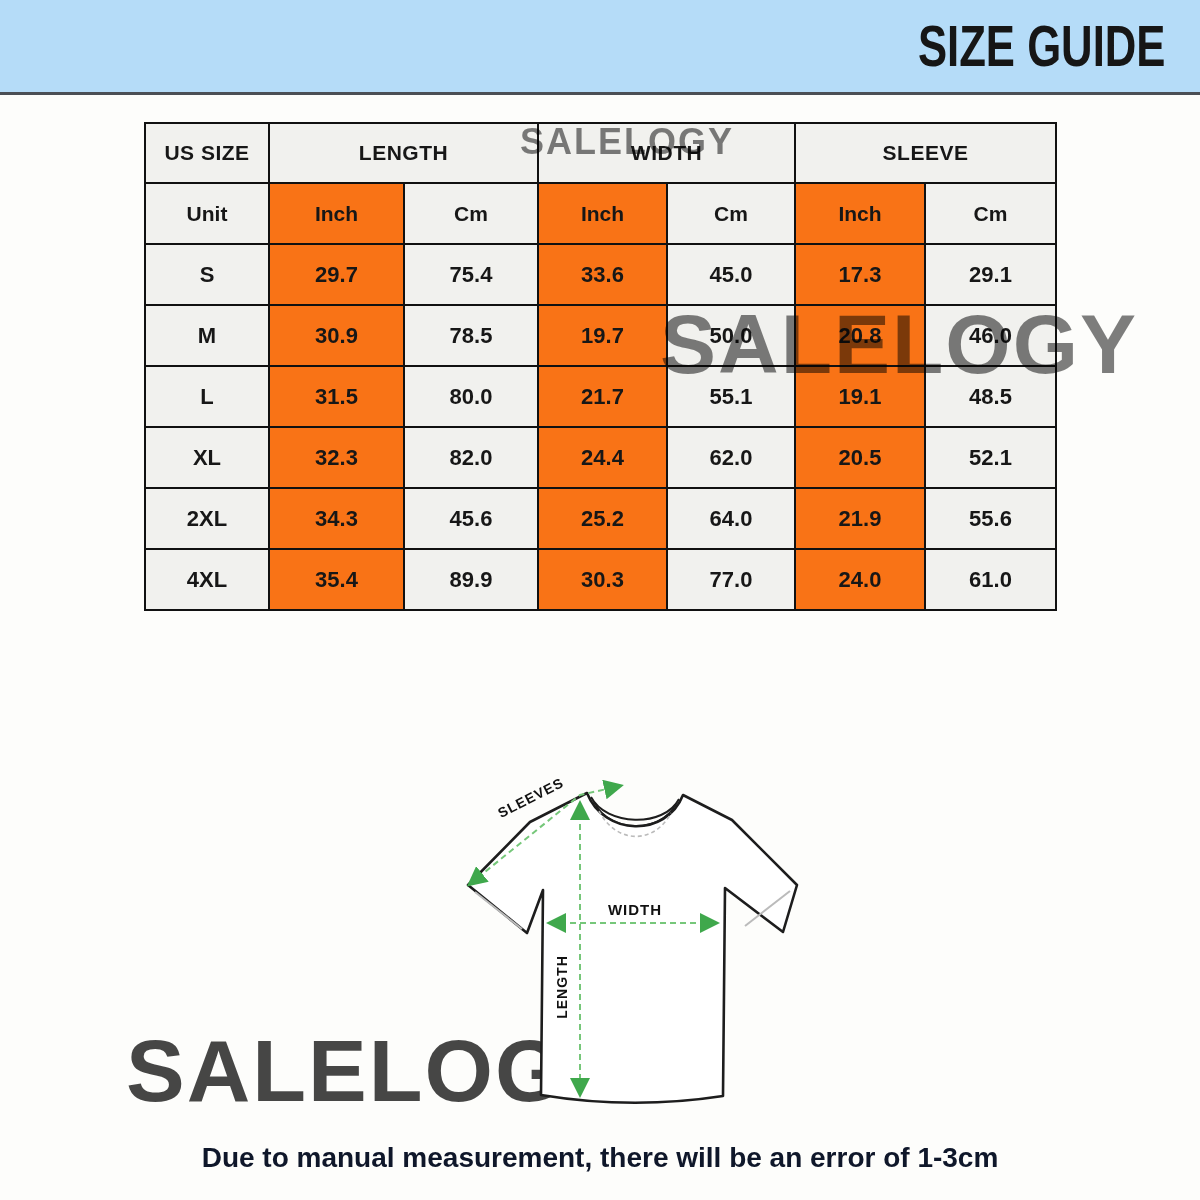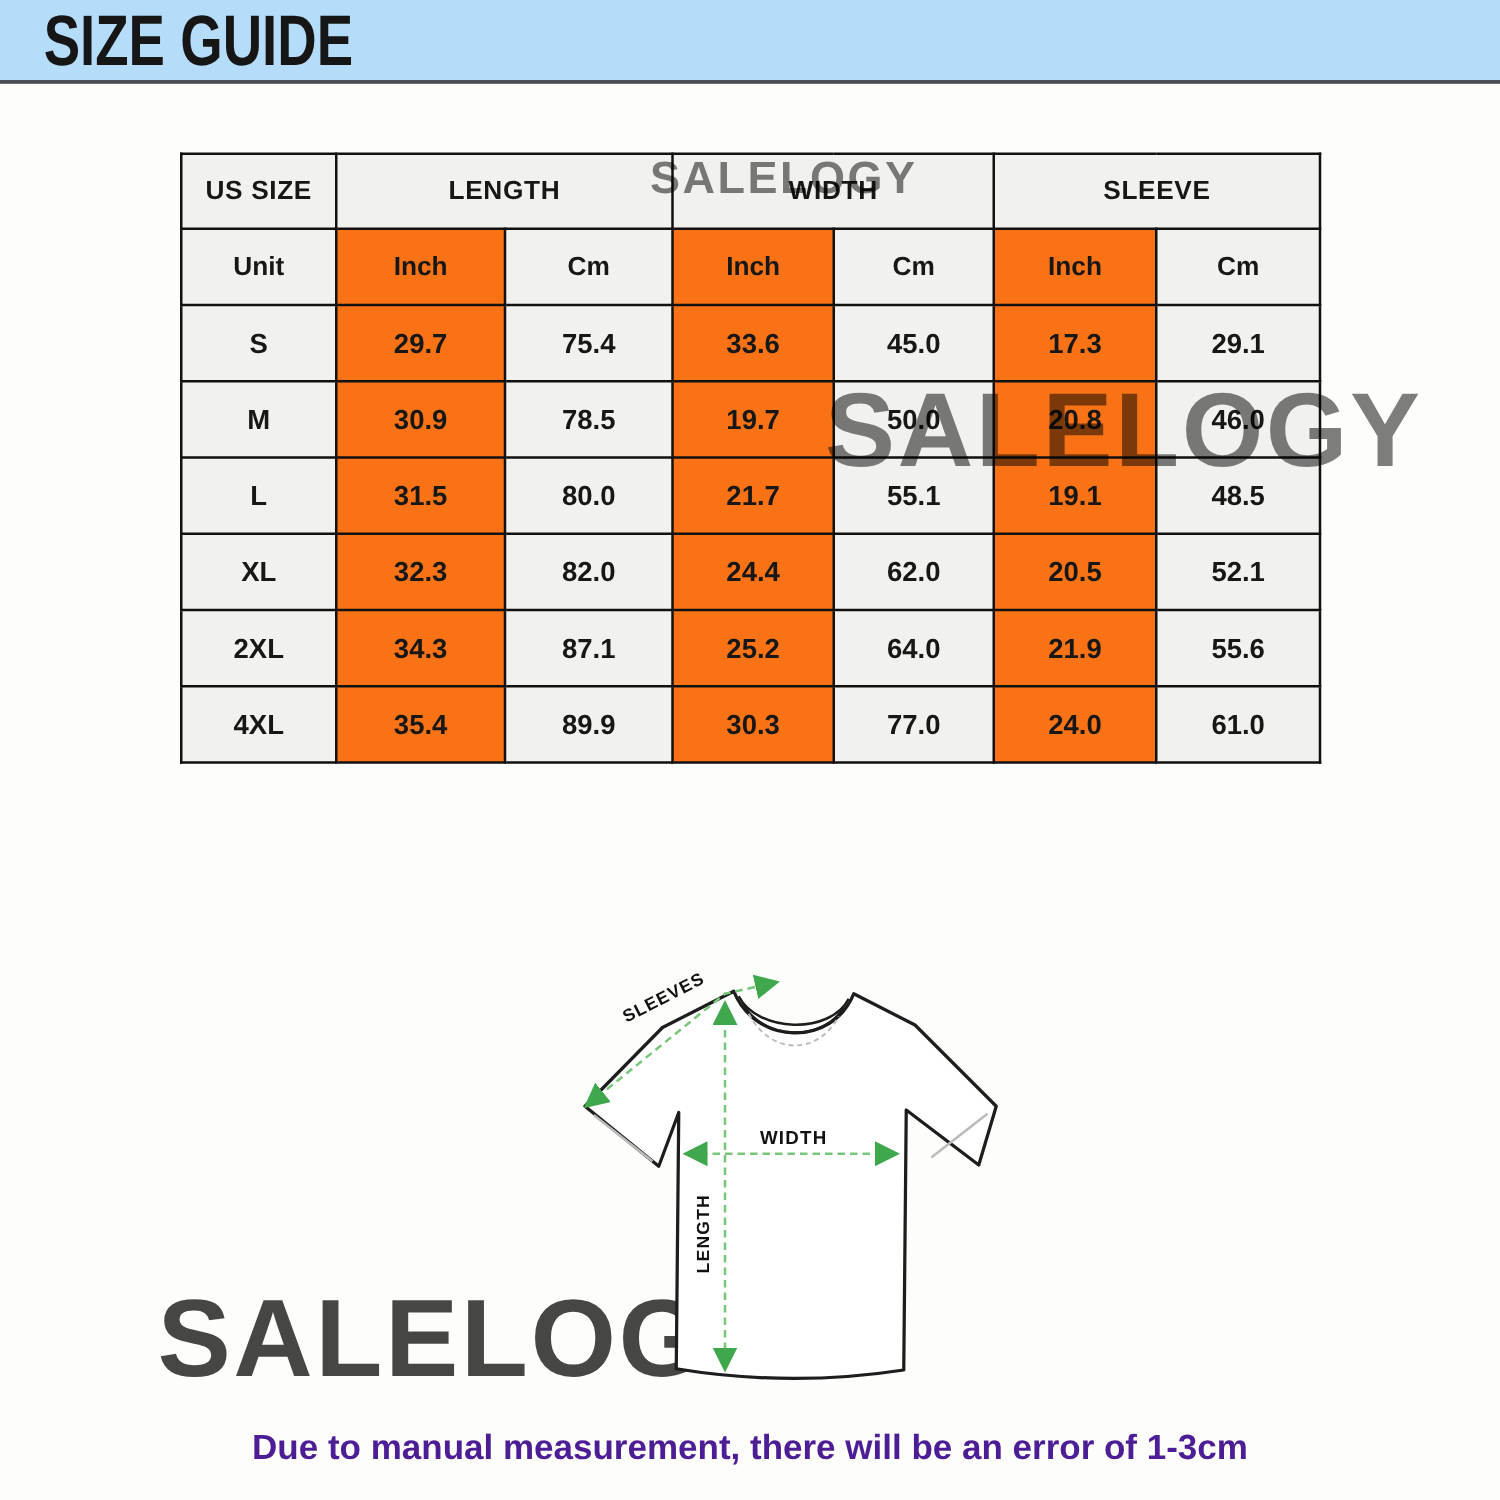--- a/index.html
+++ b/index.html
@@ -7,24 +7,24 @@
   .page {
     position: relative;
     width: 1200px;
     height: 1200px;
     background: #fdfdfb;
     font-family: "Liberation Sans", sans-serif;
     overflow: hidden;
   }
   
   .banner {
-    position: absolute; left:0; top:0; width:1200px; height:67px;
+    position: absolute; left:0; top:0; width:1200px; height:95px;
     background: #b5dcf8;
     border-bottom: 3px solid #4b4f55;
-    display:flex; align-items:center; justify-content:flex-start;
+    display:flex; align-items:center; justify-content:flex-end;
   }
   .banner h1 {
     font-size: 56px; font-weight: bold; color:#161616;
     letter-spacing: 0px; transform: scale(0.78, 1.02);
     white-space: nowrap;
   }
   
   .watermark {
     position:absolute; font-weight:bold; color:#000000;
     letter-spacing:2px; pointer-events:none; white-space:nowrap;
@@ -49,21 +49,21 @@
   .size-table thead tr.group-row th { font-size:21px; letter-spacing:0.5px; }
   .size-table thead tr.unit-row  th { font-size:21px;margin-top:28px; }
   .size-table tbody td             { font-size:22px; }
   .cell-gray  { background:#f1f1ee; }
   .cell-white { background:#f97316; }
   
   svg.shirt { position:absolute; left:420px; top:760px; z-index:2; }
   
   .note {
     position:absolute; left:0; top:1142px; width:1200px;
-    text-align:center; color:#4c1d95;
+    text-align:center; color:#0f172a;
     font-size:28px; font-weight:bold; z-index:3;
   }
 </style>
 </head>
 <body>
 
 <div class="page">
 
   <header class="banner">
     <h1>SIZE GUIDE</h1>
@@ -133,21 +133,21 @@
         <td class="cell-white">32.3</td>
         <td class="cell-gray">82.0</td>
         <td class="cell-white">24.4</td>
         <td class="cell-gray">62.0</td>
         <td class="cell-white">20.5</td>
         <td class="cell-gray">52.1</td>
       </tr>
       <tr>
         <td class="cell-gray">2XL</td>
         <td class="cell-white">34.3</td>
-        <td class="cell-gray">87.1</td>
+        <td class="cell-gray">45.6</td>
         <td class="cell-white">25.2</td>
         <td class="cell-gray">64.0</td>
         <td class="cell-white">21.9</td>
         <td class="cell-gray">55.6</td>
       </tr>
       <tr>
         <td class="cell-gray">4XL</td>
         <td class="cell-white">35.4</td>
         <td class="cell-gray">89.9</td>
         <td class="cell-white">30.3</td>

